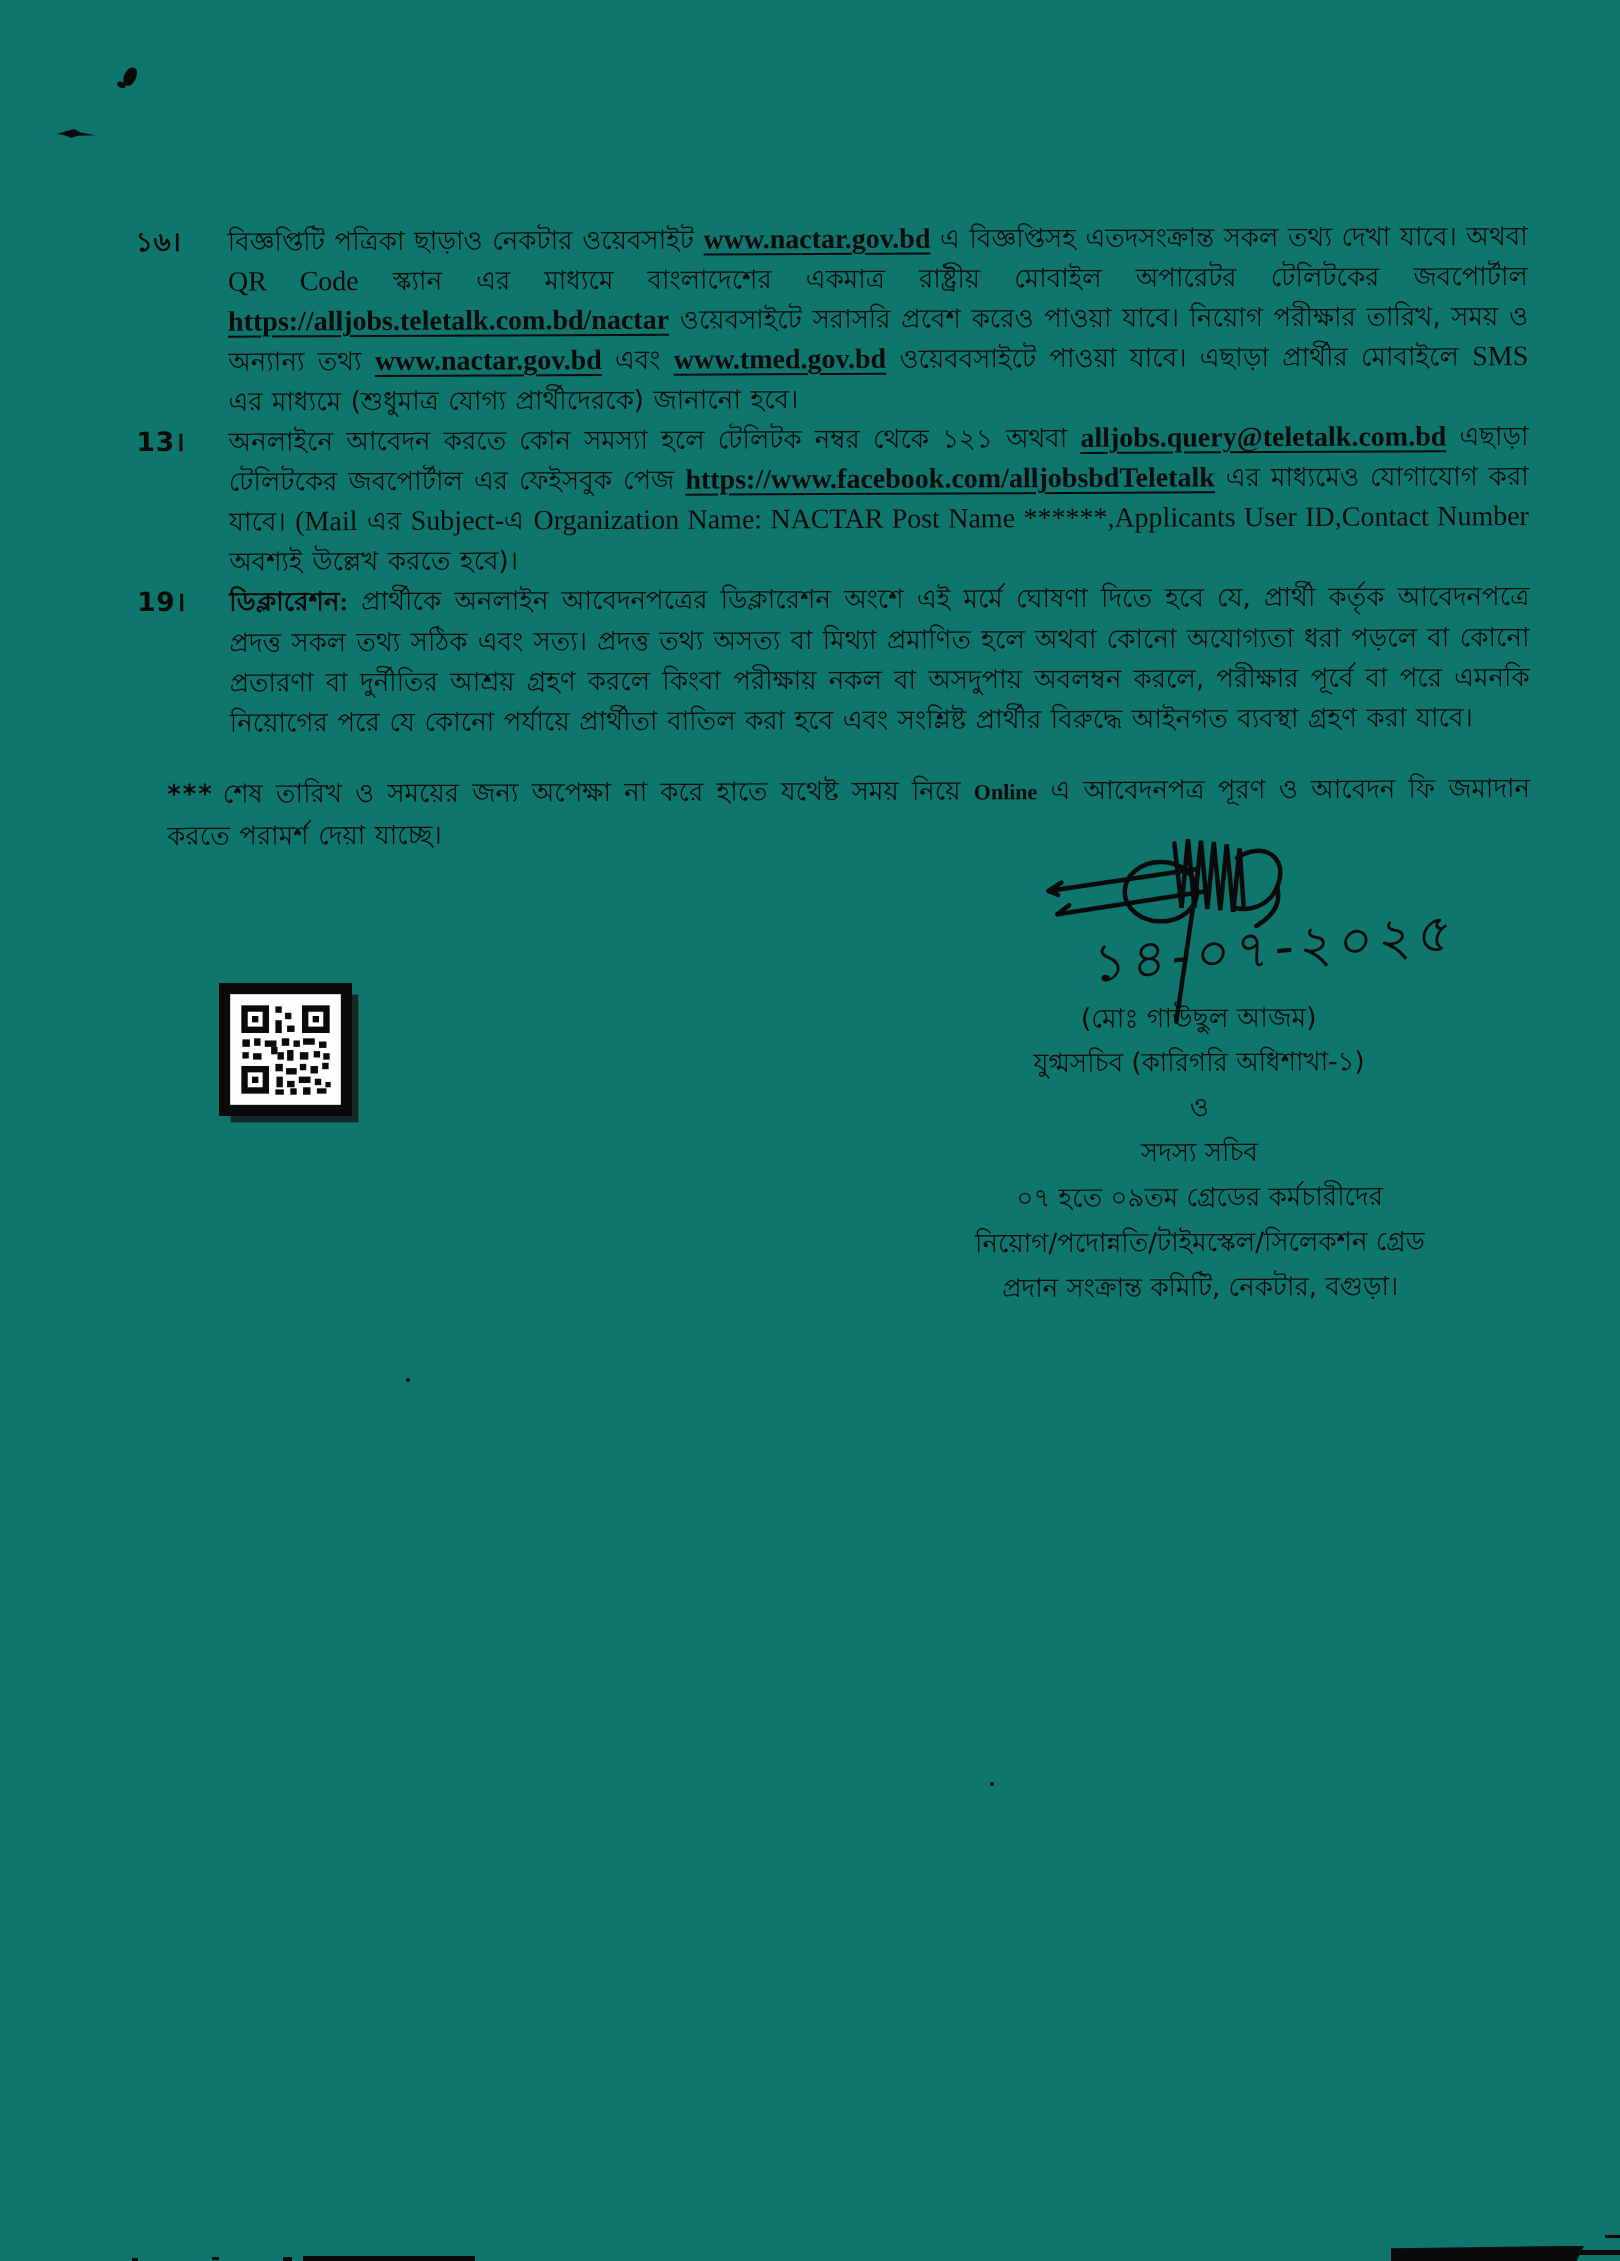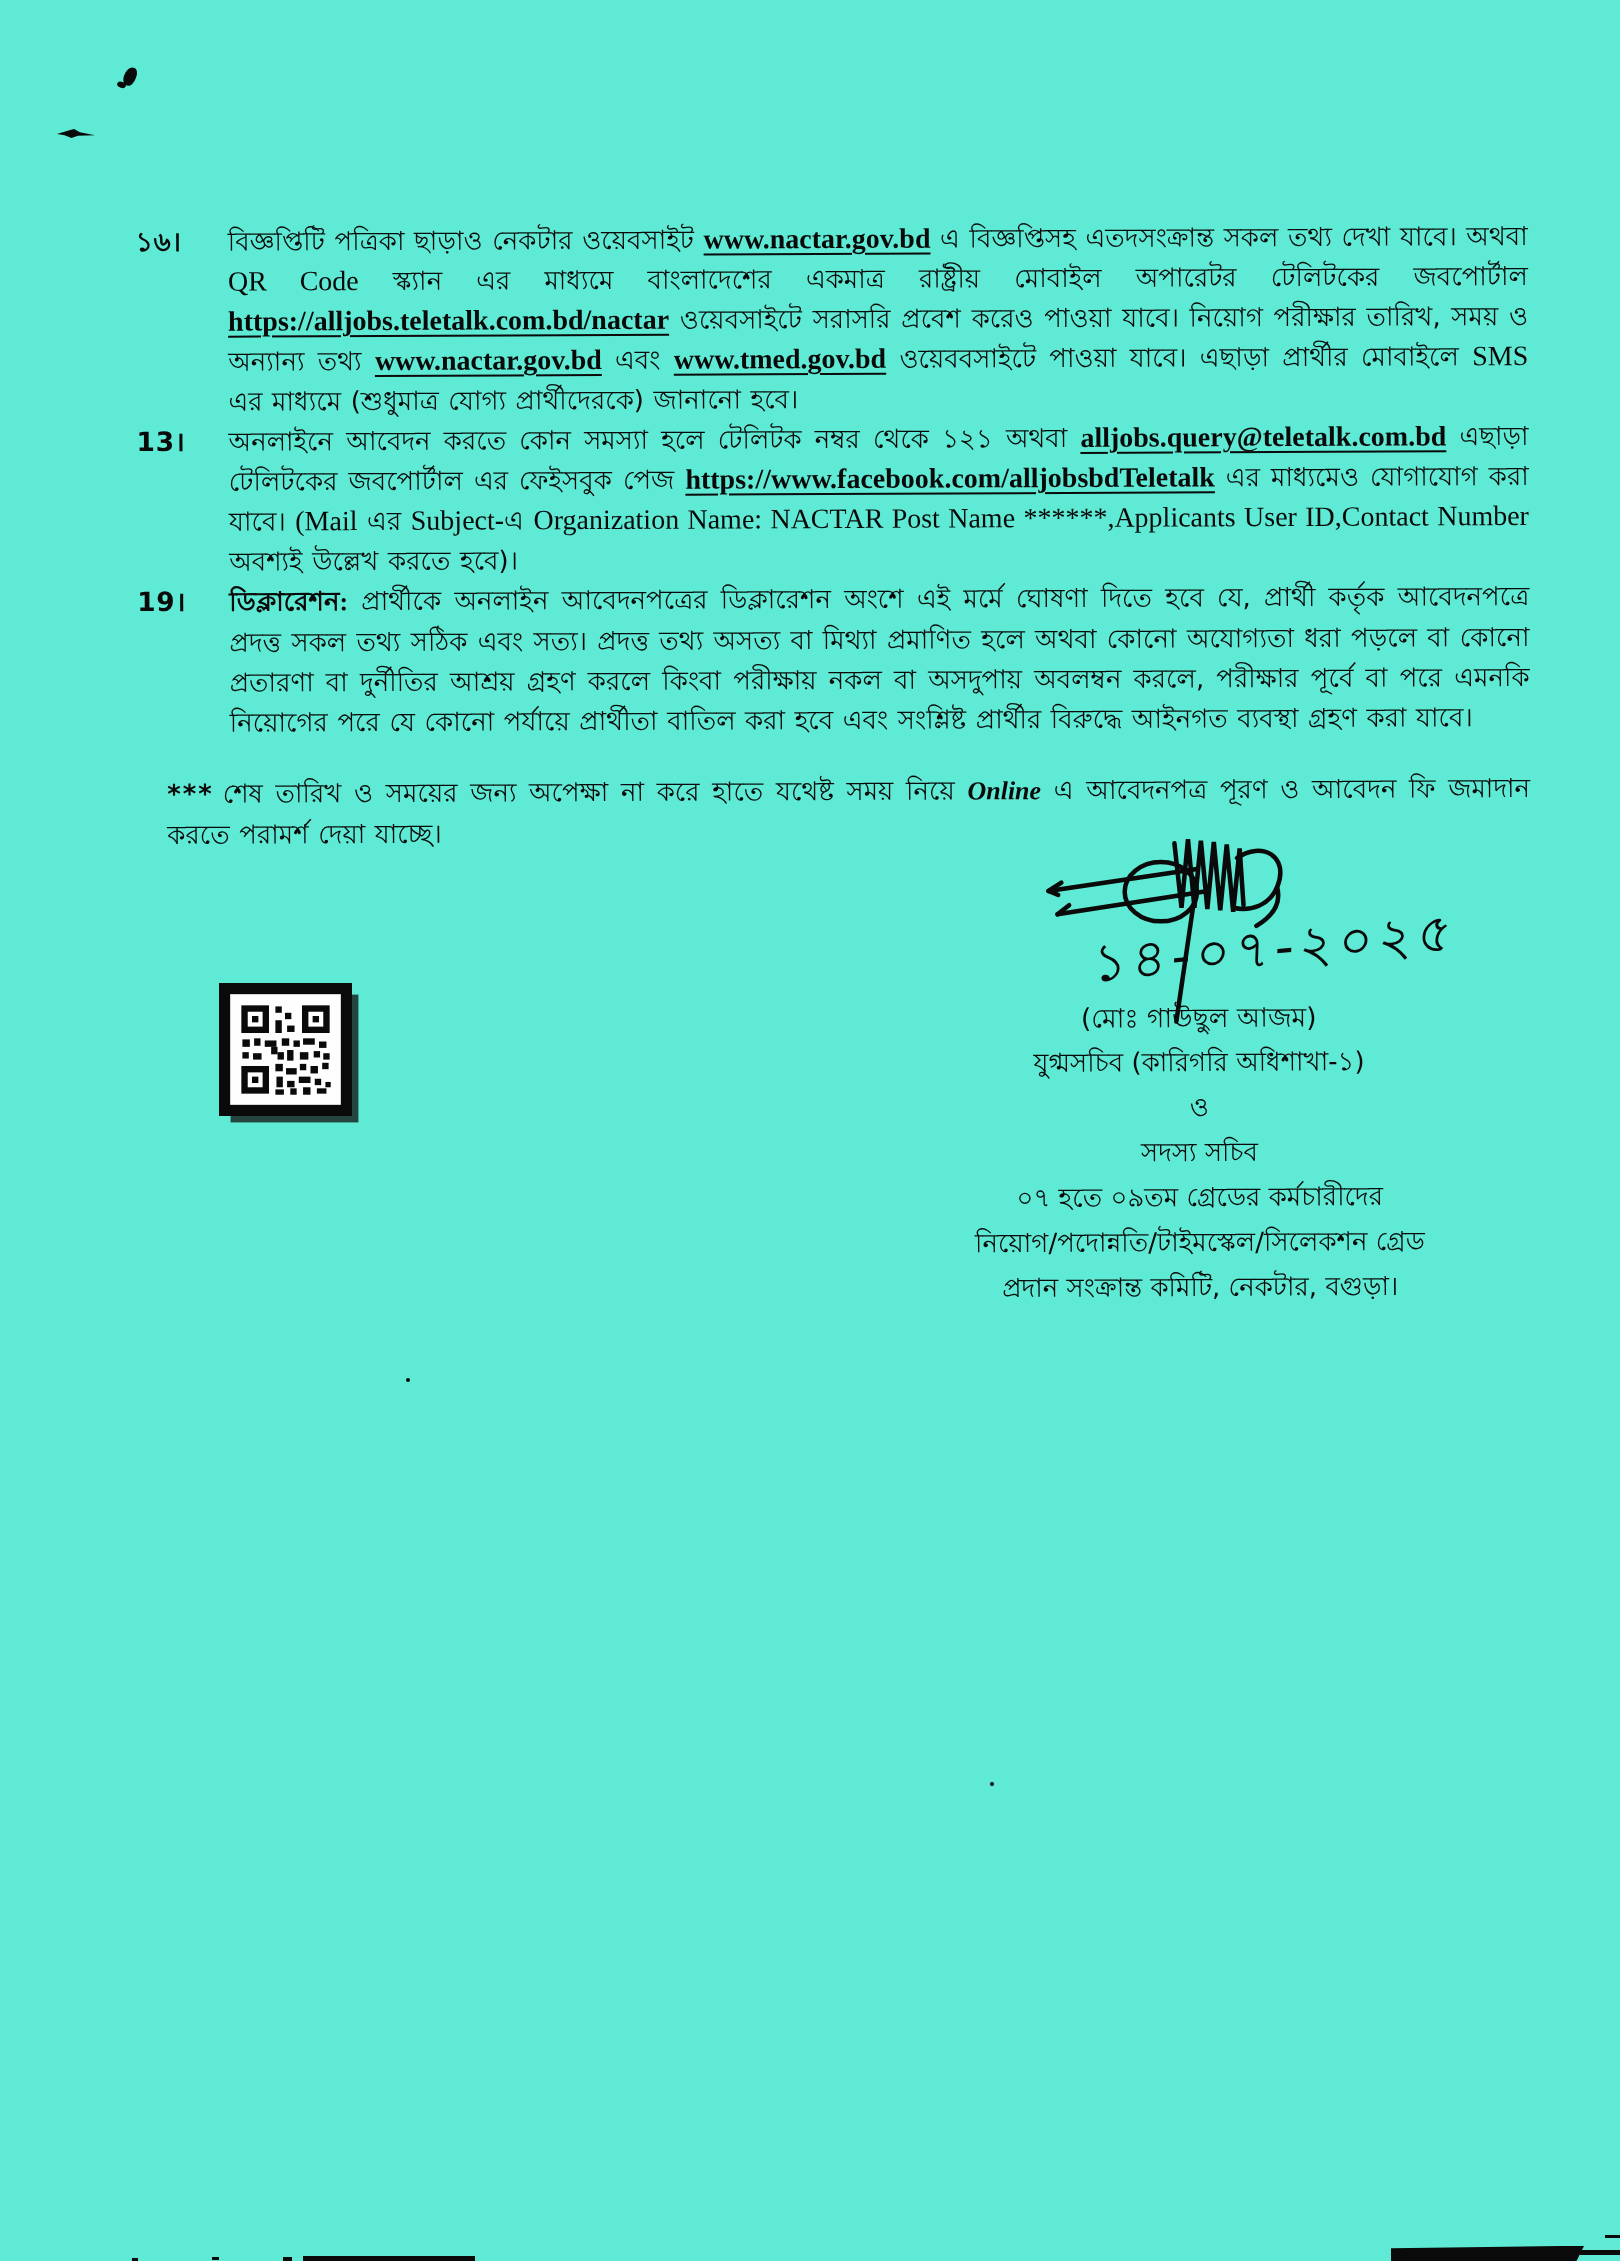--- a/index.html
+++ b/index.html
@@ -1,25 +1,25 @@
 <!DOCTYPE html>
 <html style="font-size:10.3px"><head>
 <meta charset="utf-8">
 <style>
   html,body{margin:0;padding:0;background:#9a9a9a;}
-  .page{position:relative;width:1620px;height:2261px;background:#5eead4;overflow:hidden;
+  .page{position:relative;width:1620px;height:2261px;background:#0f766e;overflow:hidden;
         font-family:"DejaVu Sans",sans-serif;color:#0a0a0a;margin:0 auto;}
   .main{position:absolute;left:137px;top:219px;width:1392px;transform:rotate(-0.25deg);}
   .item{display:flex;align-items:flex-start;}
   .item .num{flex:none;width:92px;font-size:26.5px;line-height:40px;font-weight:700;letter-spacing:0.6px;}
   .item .body{flex:1;font-size:26px;line-height:40px;text-align:justify;word-spacing:1.3px;}
   .seg-bn{font-family:"DejaVu Sans",sans-serif;}
   .seg-bnb{font-family:Liberation Serif, serif;font-weight:700;}
   .seg-latin{font-family:"Liberation Serif",serif;font-size:28px;}
-  .seg-latinb{font-family:"Liberation Serif",serif;font-size:26px;font-weight:700;font-style:italic;}
+  .seg-latinb{font-family:"Liberation Serif",serif;font-size:22px;font-weight:700;}
   .seg-link{font-family:"Liberation Serif",serif;font-size:28px;font-weight:600;
             text-decoration:underline;text-decoration-thickness:1.9px;text-underline-offset:4.5px;}
   .note{margin-top:31px;padding-left:29px;font-size:26px;line-height:41px;text-align:justify;word-spacing:1.3px;}
   .note .marker{font-weight:700;letter-spacing:1.9px;margin-right:9px;}
   
   .sig-svg{position:absolute;left:1043px;top:829px;width:288px;height:197px;pointer-events:none;}
   .sig-date{position:absolute;left:1092px;top:907px;font-size:53px;letter-spacing:5.2px;
             transform:rotate(-5deg) skewX(-7deg);white-space:nowrap;}
   .sig-block{position:absolute;left:889px;top:995px;width:621px;text-align:center;
              font-size:26px;line-height:45px;transform:rotate(-0.3deg);}

